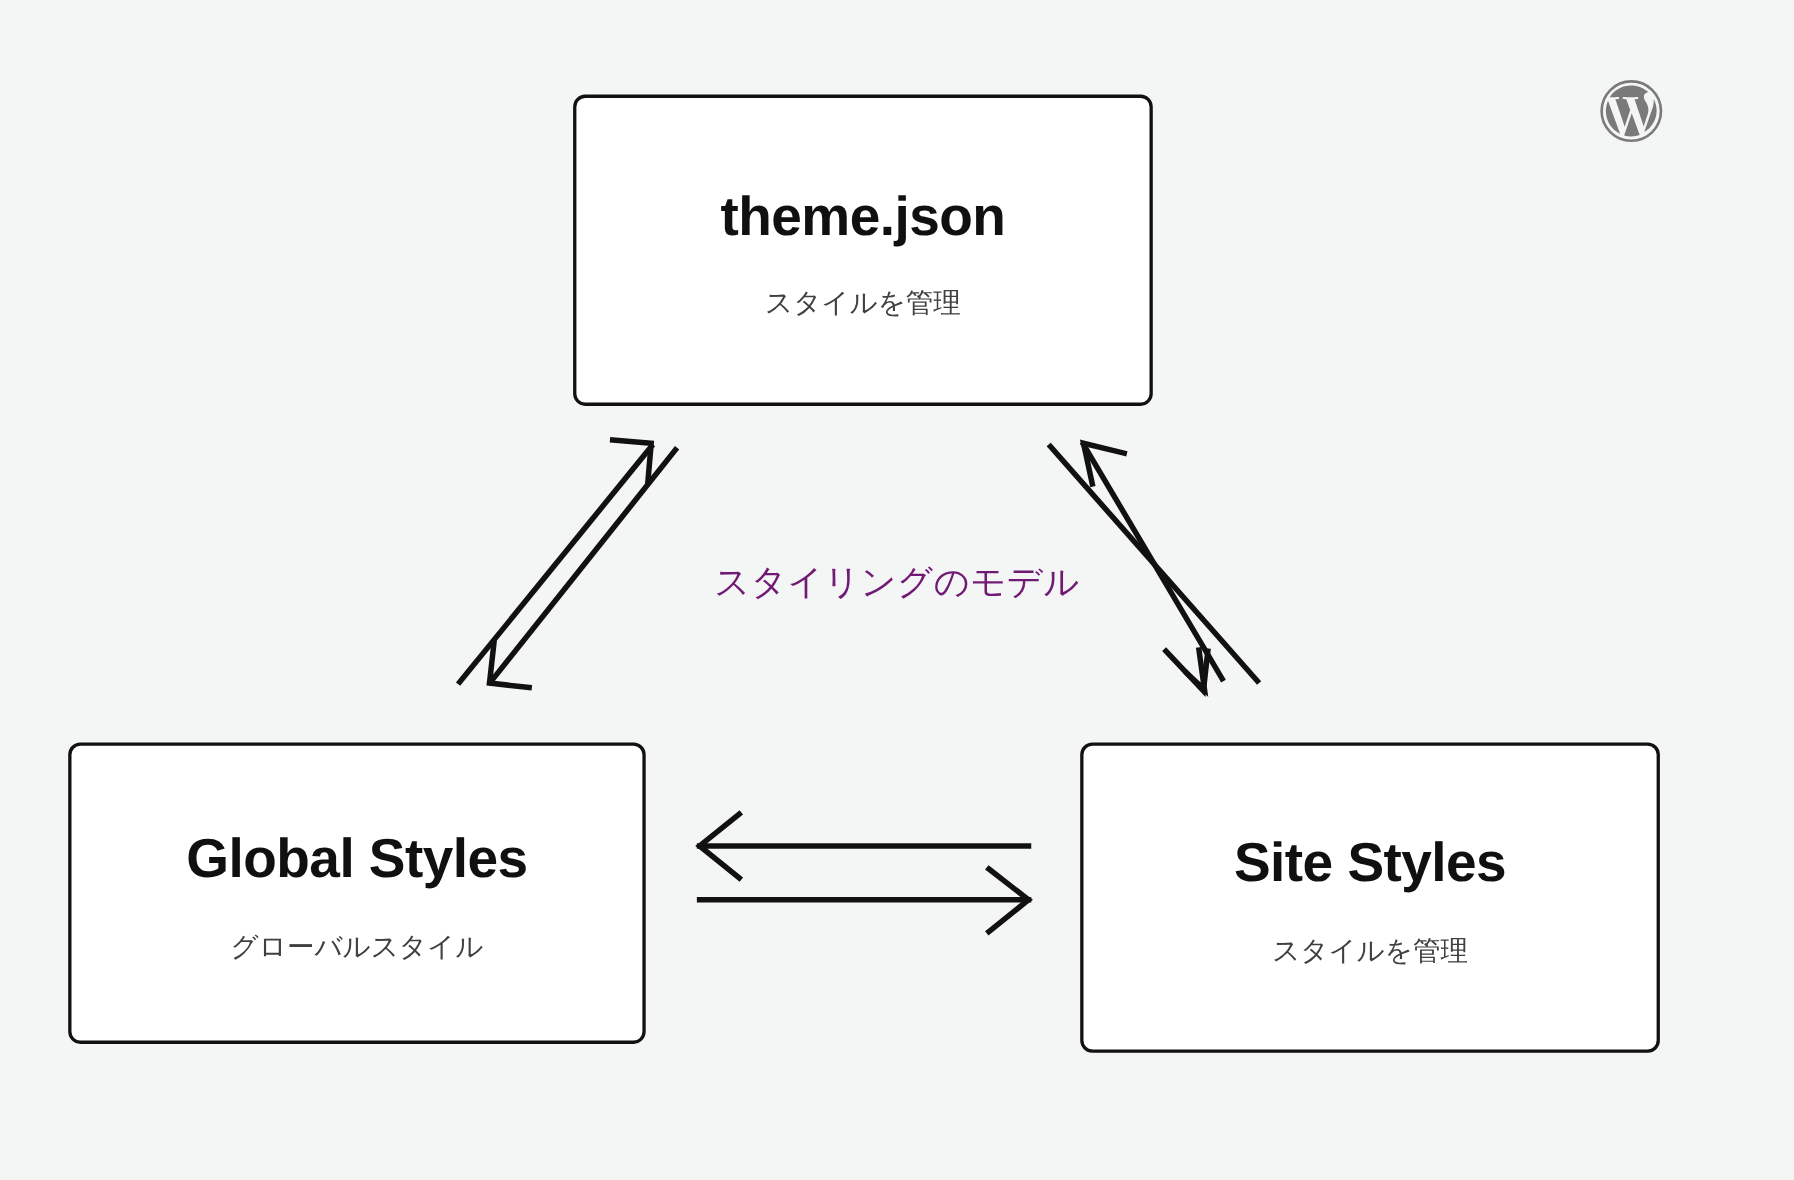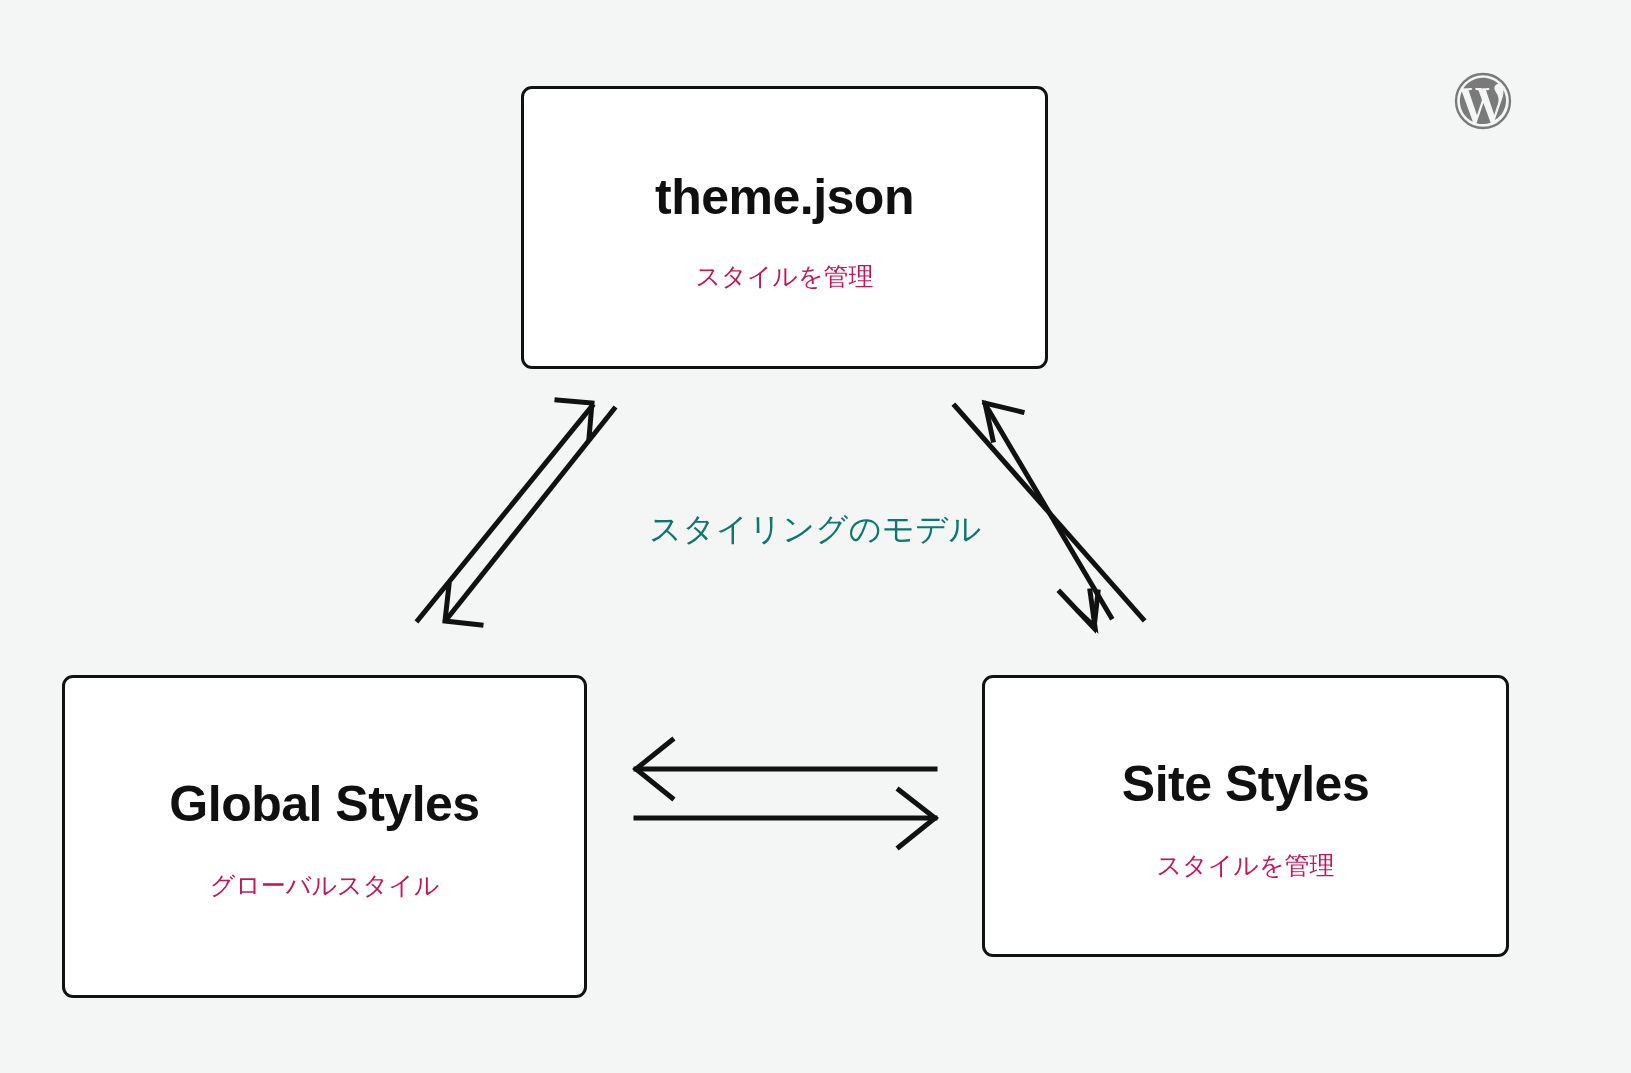--- a/index.html
+++ b/index.html
@@ -38,21 +38,21 @@
     justify-content: center;
   }
   .node-title {
     font-weight: bold;
     color: #101010;
     letter-spacing: -0.5px;
     line-height: 1;
     text-align: center;
   }
   .node-sub {
-    color: #be185d;
+    color: #404040;
     text-align: center;
     line-height: 1;
   }
   
   #node-themejson {
     left: 521px;
     top: 86px;
     width: 527px;
     height: 283px;
   }
@@ -62,21 +62,21 @@
   }
   #node-themejson .node-sub {
     font-size: 25px;
     margin-top: 42px;
   }
   
   #node-globalstyles {
     left: 62px;
     top: 675px;
     width: 525px;
-    height: 323px;
+    height: 274px;
   }
   #node-globalstyles .node-title {
     font-size: 50px;
     margin-top: 4px;
   }
   #node-globalstyles .node-sub {
     font-size: 25px;
     margin-top: 44px;
     text-align: right;
   }
@@ -96,21 +96,21 @@
     margin-top: 44px;
   }
   
   #center-caption {
     position: absolute;
     left: 0;
     top: 513px;
     width: 1631px;
     text-align: center;
     font-size: 32px;
-    color: #0f766e;
+    color: #701a75;
     line-height: 1;
     letter-spacing: 0.5px;
   }
   
   #wp-logo {
     position: absolute;
     left: 1454px;
     top: 72px;
     width: 58px;
     height: 58px;

